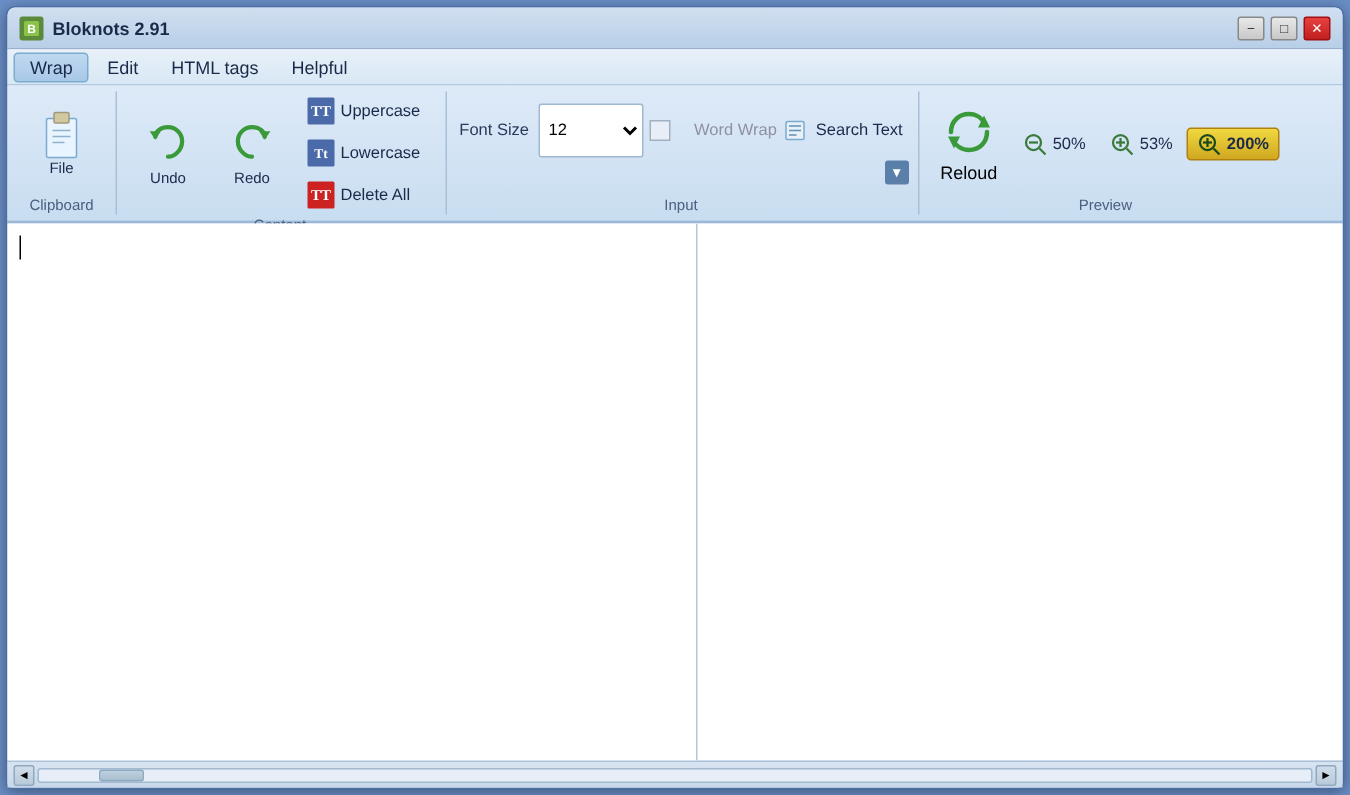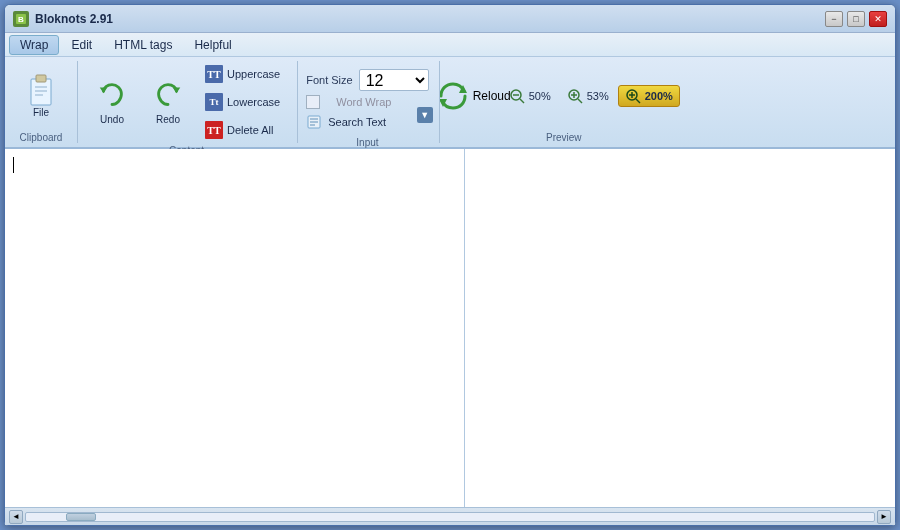--- a/index.html
+++ b/index.html
@@ -213,38 +213,38 @@
       height: 18px;
       color: #5580aa;
       font-size: 13px;
       display: flex;
       align-items: center;
       justify-content: center;
     }
     
     .input-group-content {
       display: flex;
-      flex-direction: column;
+      flex-direction: row;
       justify-content: center;
       gap: 4px;
       padding: 4px 0;
     }
     .font-size-row {
       display: flex;
       align-items: center;
       gap: 6px;
     }
     .font-size-label {
       font-size: 11px;
       color: #2a3a5a;
     }
     .font-size-select {
       width: 70px;
-      height: 22px;
-      font-size: 16px;
+      height: 36px;
+      font-size: 11px;
       border: 1px solid #a0b8d0;
       background: white;
       border-radius: 2px;
       padding: 0 2px;
     }
     .word-wrap-row {
       display: flex;
       align-items: center;
       gap: 16px;
     }
@@ -260,21 +260,21 @@
       color: #9090a0;
     }
     .search-row {
       display: flex;
       align-items: center;
       gap: 4px;
       text-align: center;
     }
     .reload-btn {
       display: flex;
-      flex-direction: row;
+      flex-direction: column;
       align-items: center;
       width: 50px;
       height: 62px;
       cursor: pointer;
       border-radius: 4px;
       border: 1px solid transparent;
       padding: 4px 2px;
       justify-content: center;
       gap: 2px;
     }

